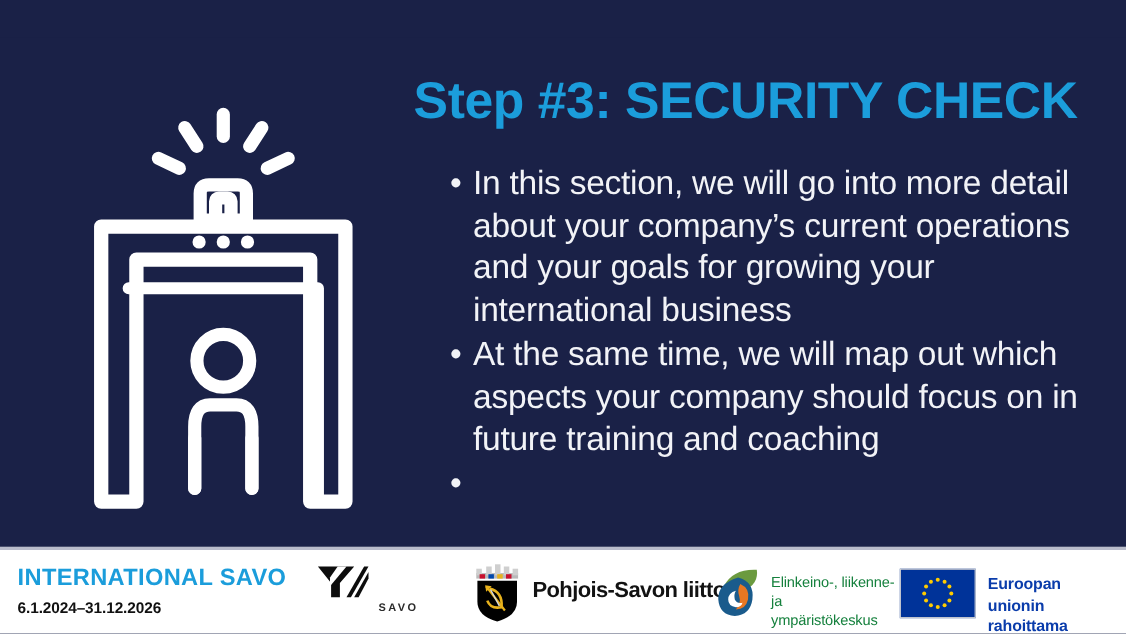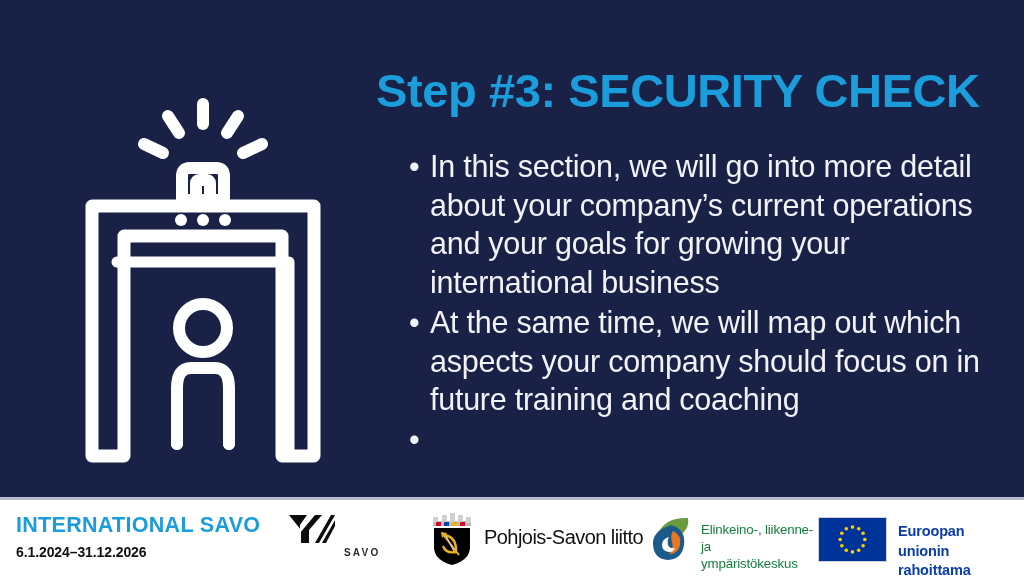--- a/index.html
+++ b/index.html
@@ -116,21 +116,21 @@
     letter-spacing:2.2px;
   }
 
   
   #psl { position:absolute; left:428px; top:11px; width:210px; height:55px; }
   #psl-shield { position:absolute; left:0; top:0; width:48px; height:55px; }
   #psl-text {
     position:absolute; left:56px; top:15px;
     color:#121212;
     font-size:20px;
-    font-weight:normal;
+    font-weight:bold;
     letter-spacing:-0.55px;
     white-space:nowrap;
   }
 
   
   #ely { position:absolute; left:650px; top:13px; width:170px; height:52px; }
   #ely-mark { position:absolute; left:0; top:2px; width:44px; height:47px; }
   #ely-text {
     position:absolute; left:51px; top:8px;
     color:#15803d;

